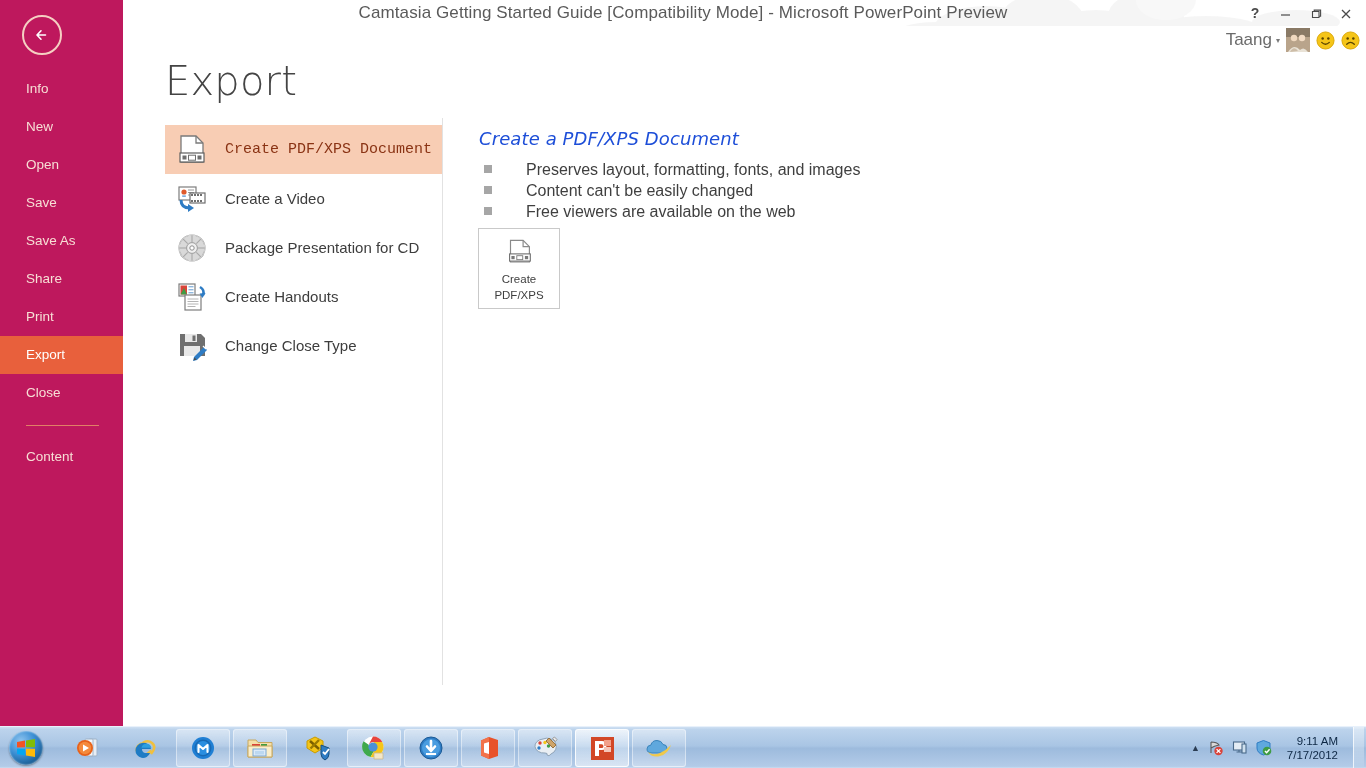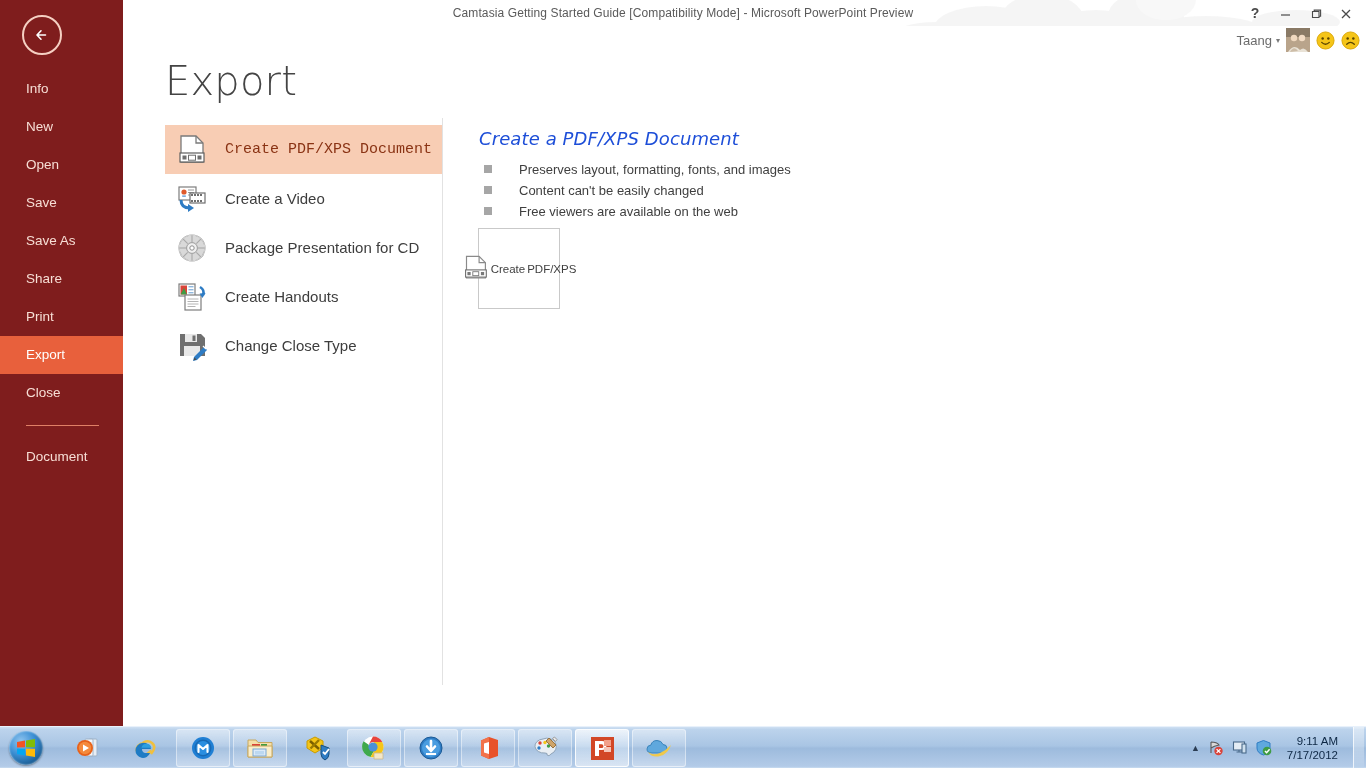--- a/index.html
+++ b/index.html
@@ -21,52 +21,52 @@
     background: #ffffff;
     overflow: hidden;
   }
   .tb-clouds {
     position: absolute; right: 0; top: -30px; width: 520px; height: 90px;
     opacity: .55;
   }
   .titlebar-text {
     position: absolute; left: 0; top: 0; width: 1366px;
     text-align: center; line-height: 26px;
-    font-size: 12px; color: #5a5a5a; letter-spacing: .1px;
+    font-size: 17px; color: #5a5a5a; letter-spacing: .1px;
     white-space: nowrap;
   }
   .winbtns {
     position: absolute; right: 6px; top: 0; height: 26px;
     display: flex; align-items: center; gap: 0px;
   }
   .winbtn {
     width: 30px; height: 22px; display: flex; align-items: center; justify-content: center;
     color: #4a4a4a; font-size: 13px; line-height: 1;
   }
   .winbtn svg { display:block; }
 
   
   .acctrow {
     position: absolute; right: 6px; top: 26px; height: 28px;
     display: flex; align-items: center; gap: 6px;
   }
   .acct-name {
-    font-size: 13px; color: #6b6b6b; white-space: nowrap;
+    font-size: 17px; color: #6b6b6b; white-space: nowrap;
   }
   .acct-caret { font-size: 8px; color: #7a7a7a; margin-left: -2px; }
   .avatar {
     width: 24px; height: 24px; overflow: hidden; background: #cdbda8;
     position: relative;
   }
   .emoji { width: 19px; height: 19px; }
 
   
   .leftnav {
     position: absolute; left: 0; top: 0; width: 123px; height: 728px;
-    background: #7f1d1d;
+    background: #be185d;
   }
   .backbtn {
     position: absolute; left: 22px; top: 15px;
     width: 36px; height: 36px; border-radius: 50%;
     border: 2px solid #f5cfc2;
     display: flex; align-items: center; justify-content: center;
   }
   .backbtn svg { display: block; }
   .navlist { position: absolute; left: 0; top: 70px; width: 123px; }
   .navitem {
@@ -113,27 +113,27 @@
     font-family: "DejaVu Sans", sans-serif;
     letter-spacing: .1px;
     font-style: italic;
   }
   .bullets { margin-top: 10px; }
   .bullet { display: flex; align-items: flex-start; gap: 0; height: 21px; }
   .bdot {
     width: 8px; height: 8px; background: #a6a6a6; margin-top: 6px;
     margin-left: 5px; flex: 0 0 8px;
   }
-  .btext { font-size: 13px; color: #3f3f3f; margin-left: 27px; line-height: 21px; white-space: nowrap; }
+  .btext { font-size: 16px; color: #3f3f3f; margin-left: 34px; line-height: 21px; white-space: nowrap; }
 
   .bigbtn {
     position: absolute; left: 478px; top: 228px;
     width: 80px; height: 79px;
     border: 1px solid #c9c9c9; background: #ffffff;
-    display: flex; align-items: center; justify-content: center;
+    display: flex; flex-direction: column; align-items: center; justify-content: center;
     gap: 2px;
   }
   .bigbtn .bb-icon { height: 34px; display:flex; align-items:center; justify-content:center; }
   .bigbtn .bb-l1, .bigbtn .bb-l2 {
     font-size: 11.5px; color: #3f3f3f; line-height: 14px;
   }
 
   
   .taskbar {
     position: absolute; left: 0; bottom: 0; width: 1366px; height: 41px;
@@ -262,21 +262,21 @@
       <div class="navitem"><span>Info</span></div>
       <div class="navitem"><span>New</span></div>
       <div class="navitem"><span>Open</span></div>
       <div class="navitem"><span>Save</span></div>
       <div class="navitem"><span>Save As</span></div>
       <div class="navitem"><span>Share</span></div>
       <div class="navitem"><span>Print</span></div>
       <div class="navitem active"><span>Export</span></div>
       <div class="navitem"><span>Close</span></div>
       <div class="navsep"></div>
-      <div class="navitem"><span>Document</span></div>
+      <div class="navitem"><span>Content</span></div>
     </div>
   </div>
 
   <div class="pagetitle">Export</div>
   <div class="vdivider"></div>
 
   <div class="optlist">
 
     <div class="optitem active">
       <span class="opticon">

